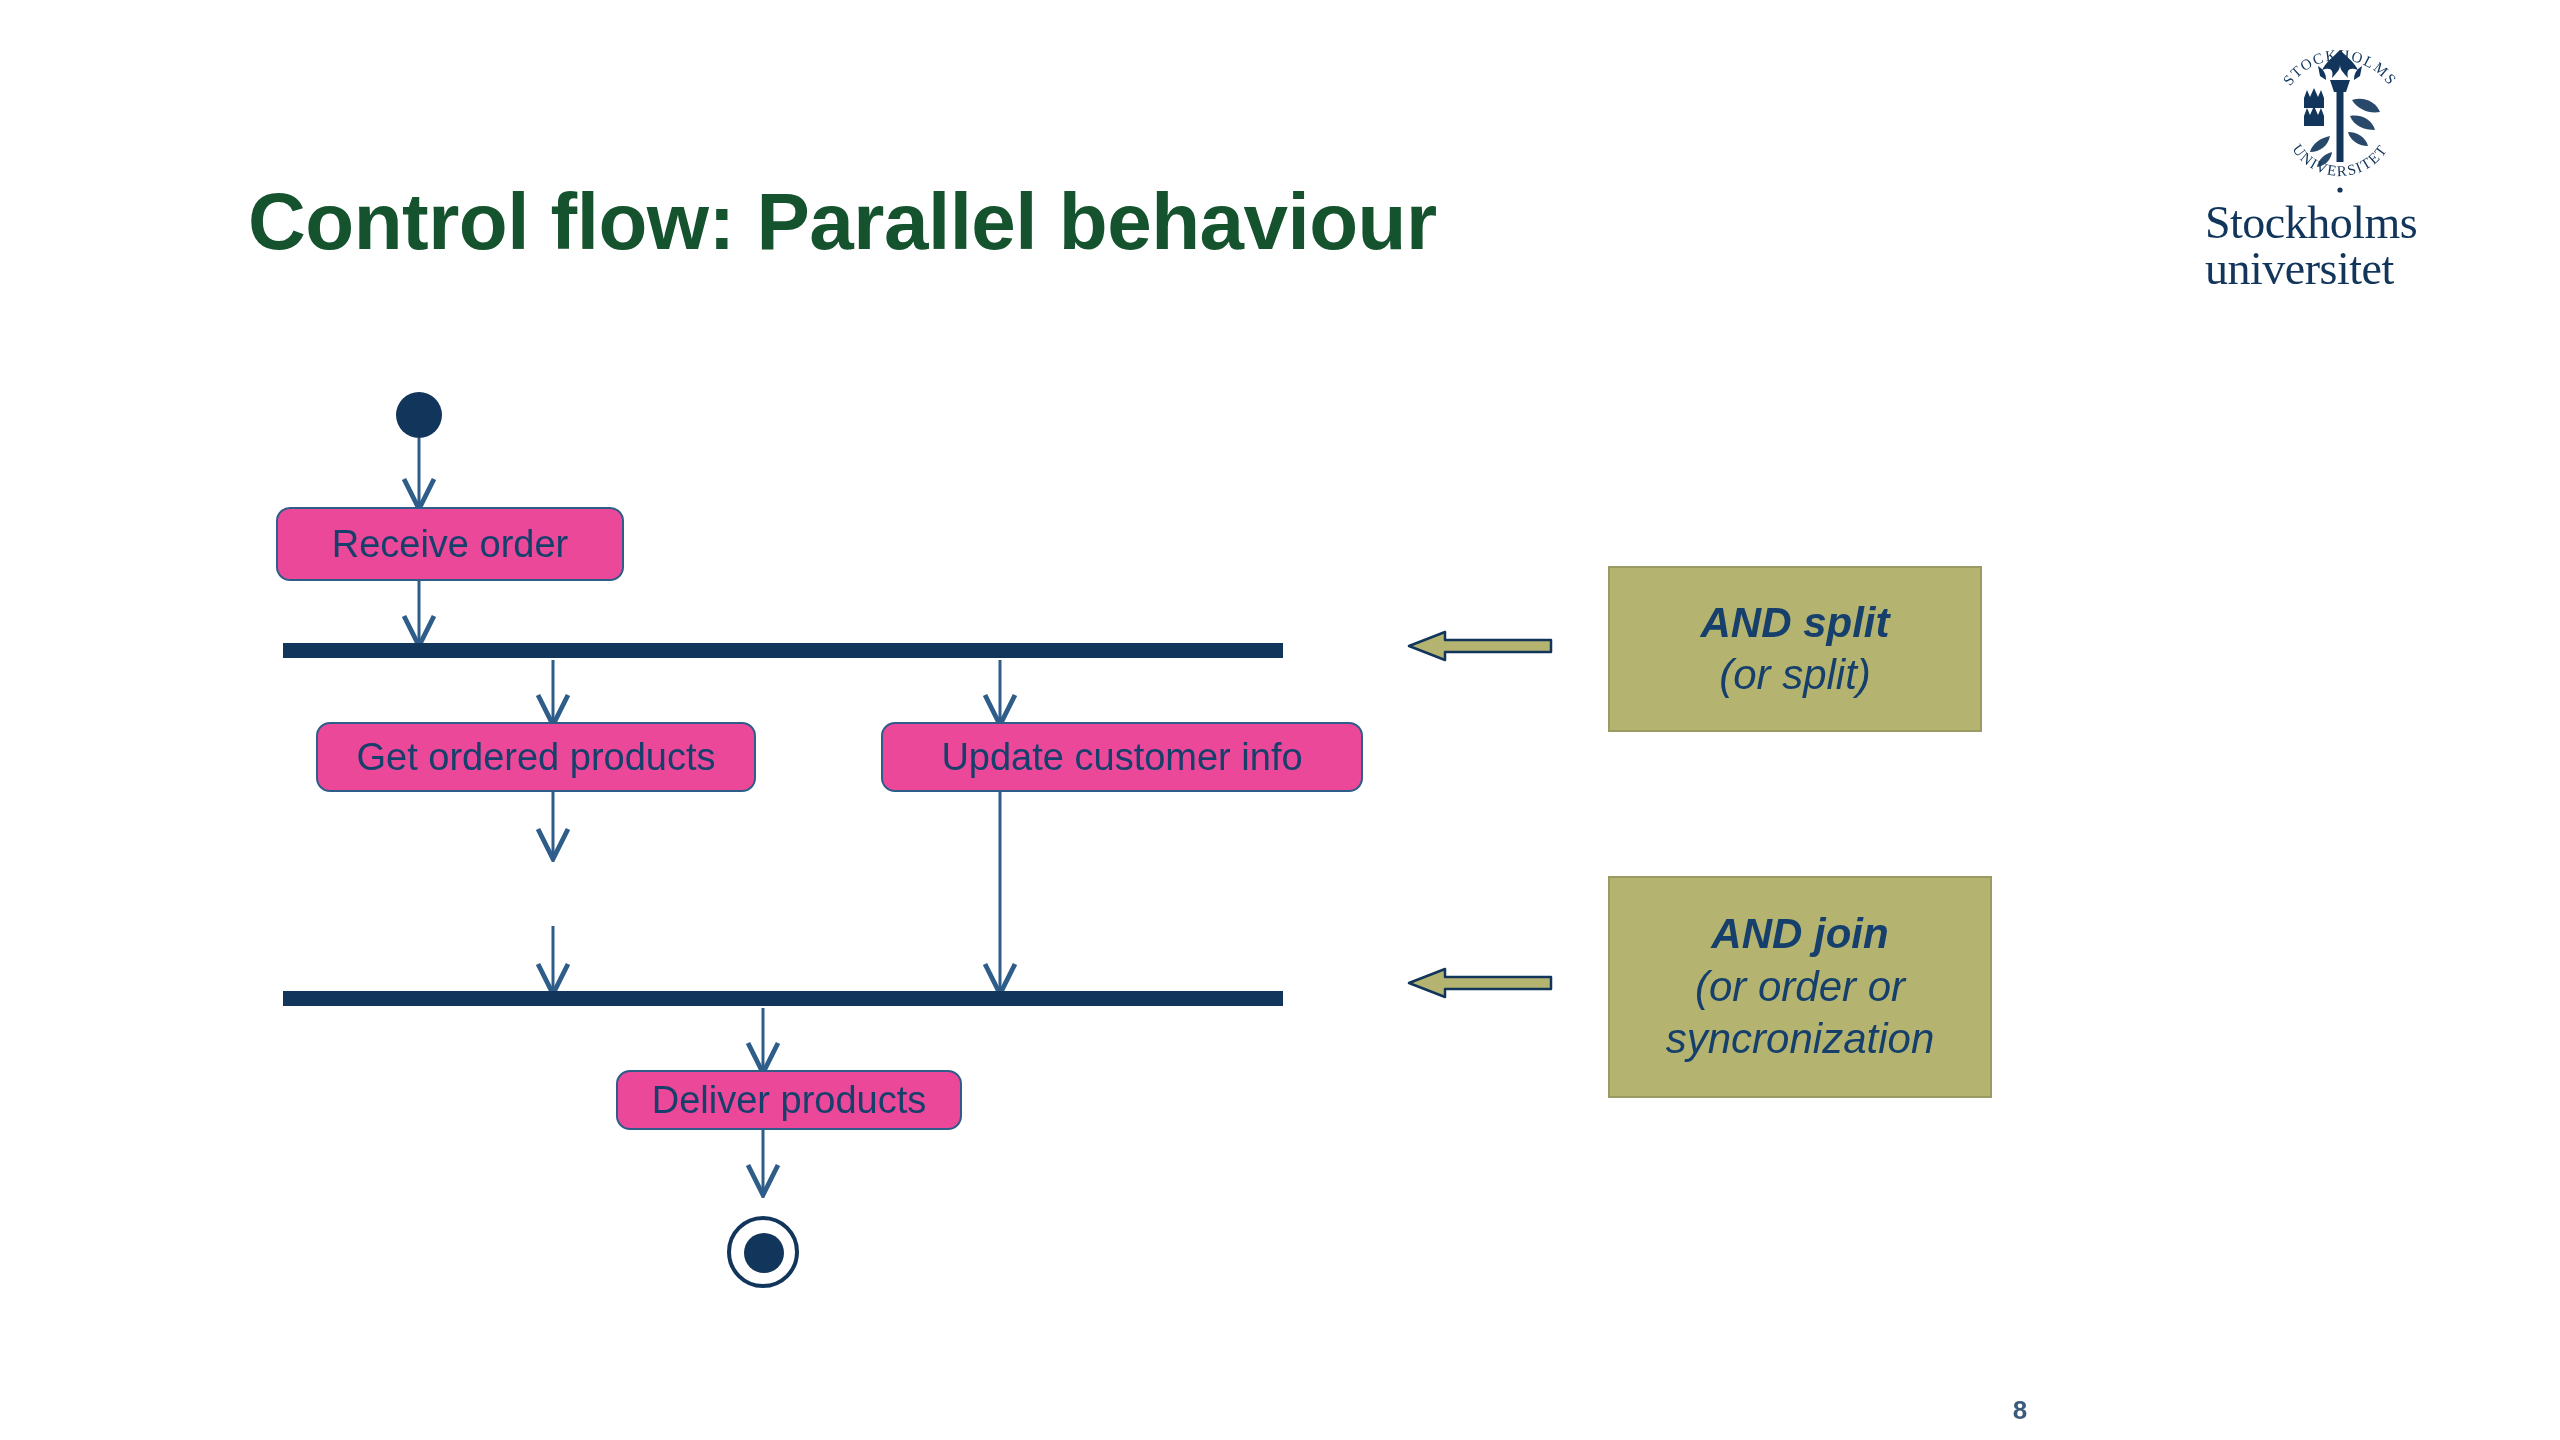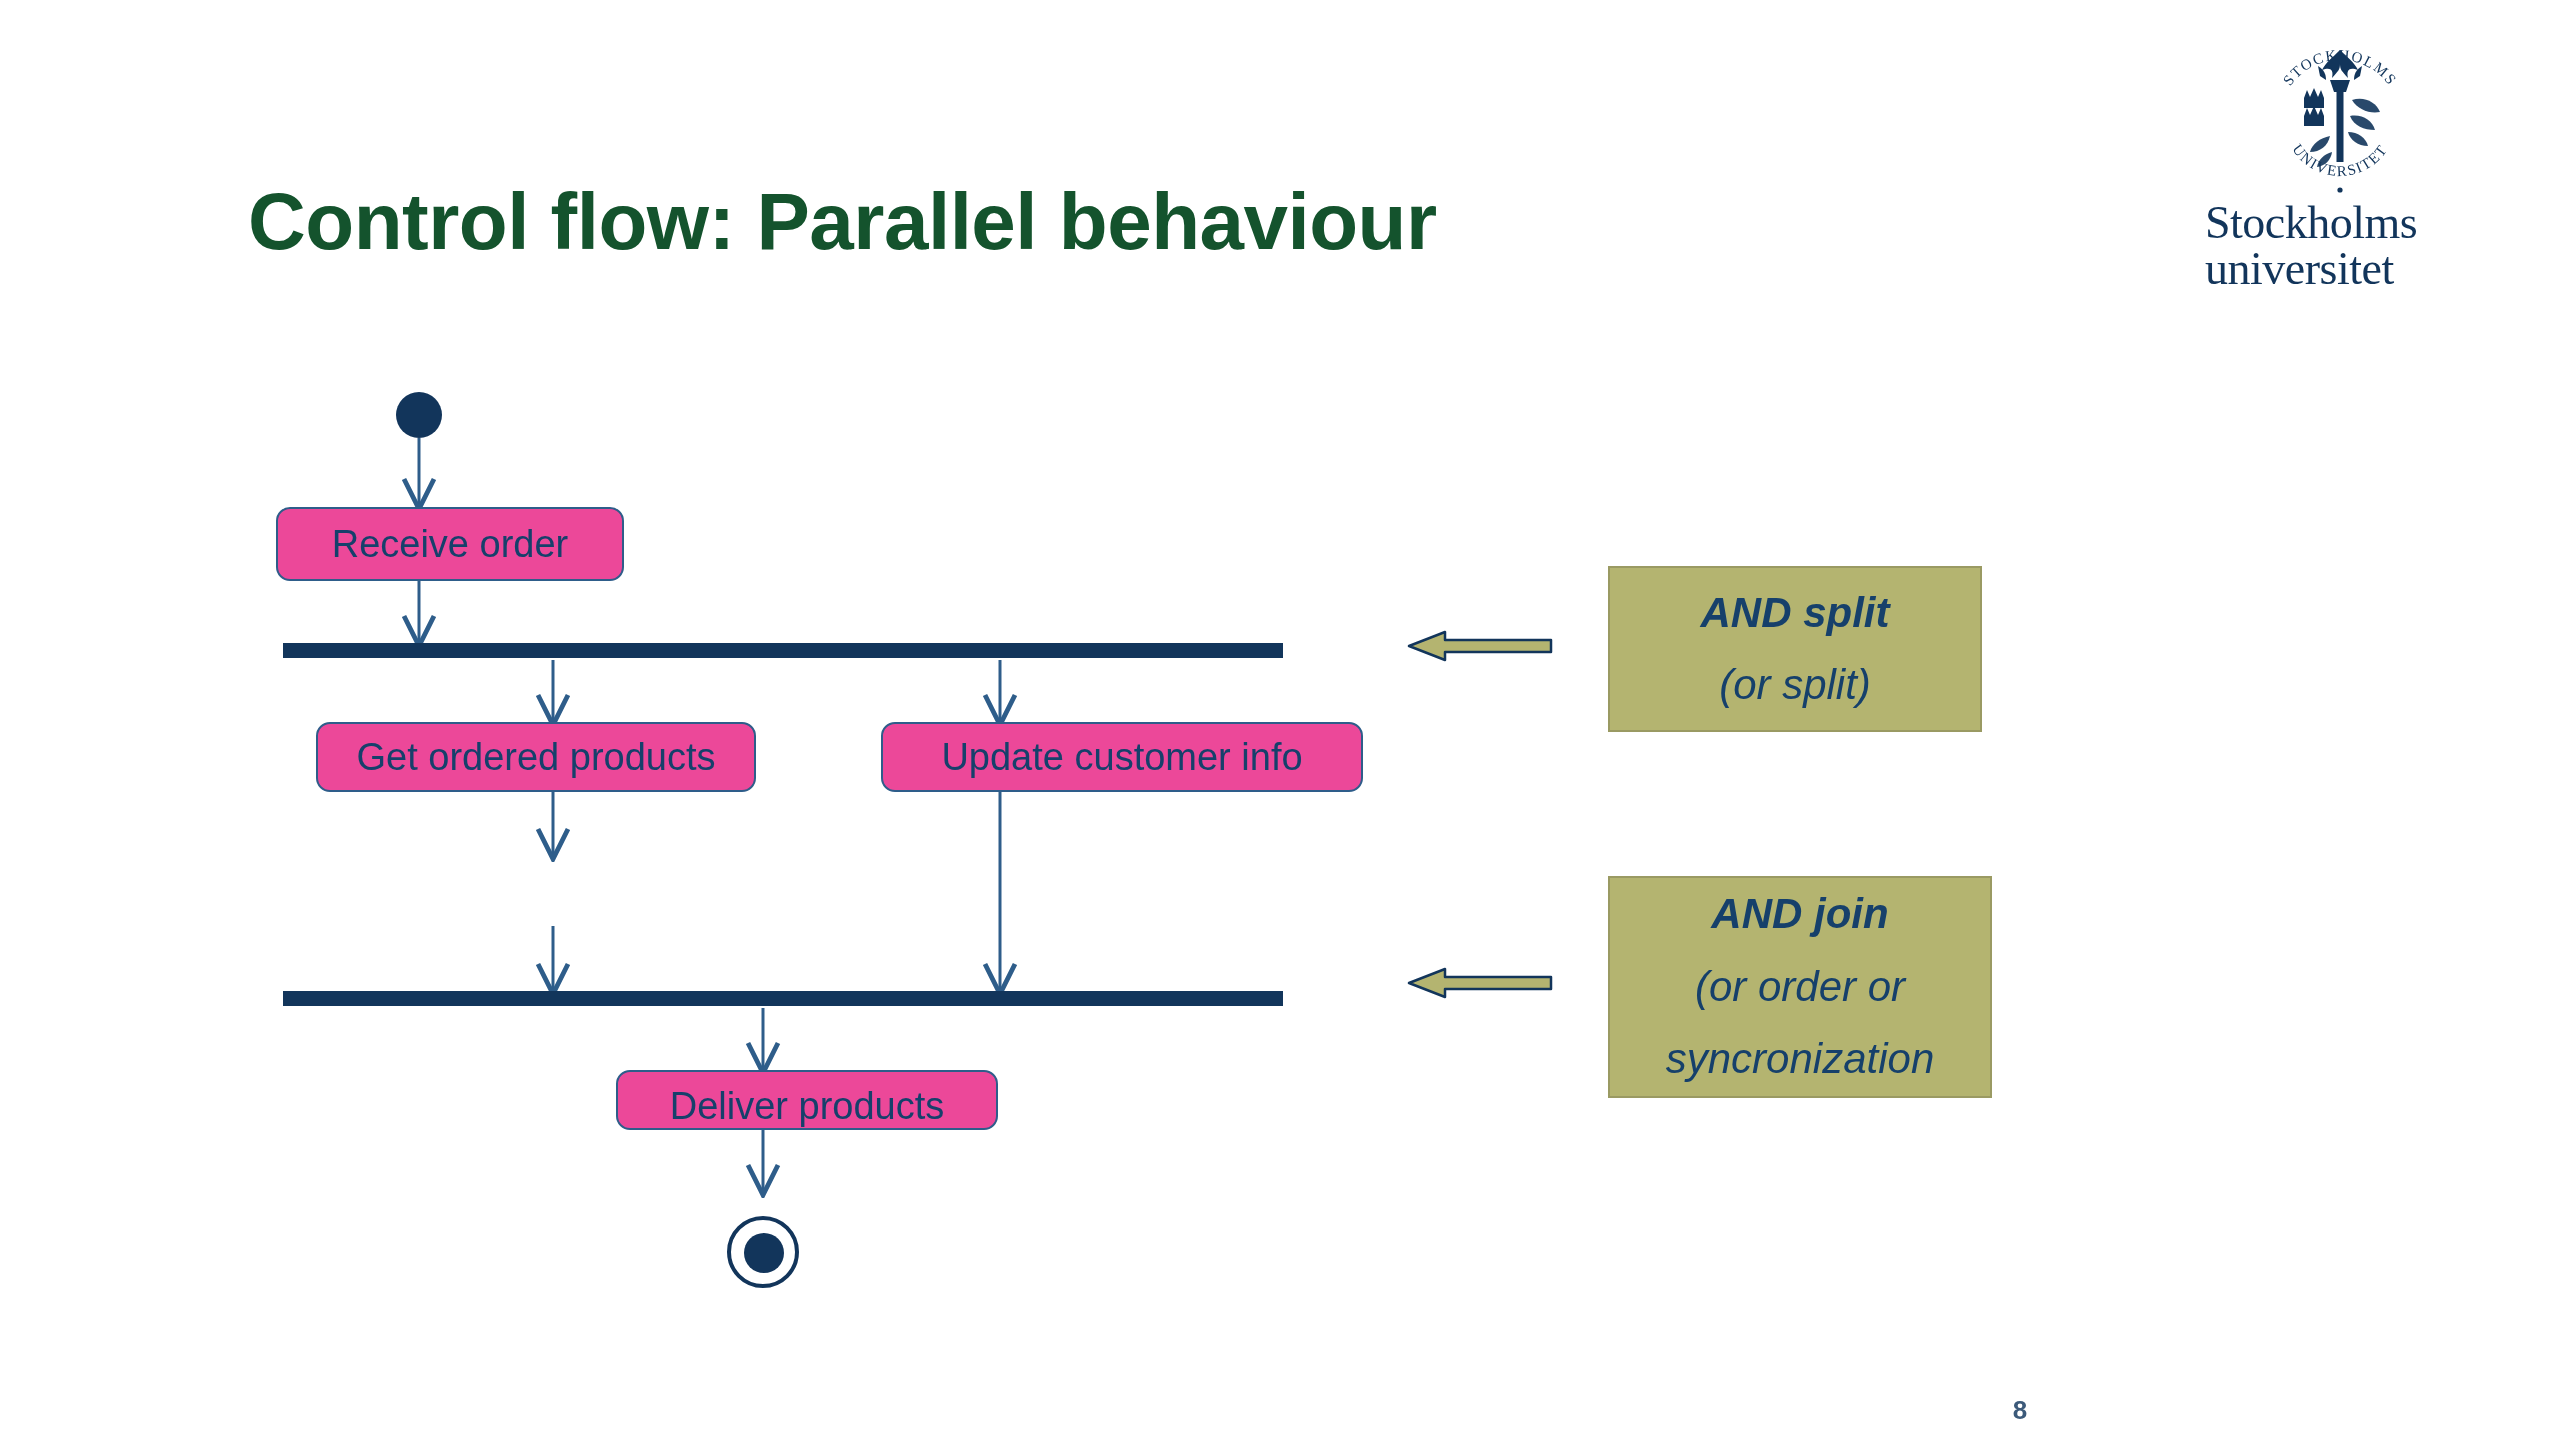--- a/index.html
+++ b/index.html
@@ -127,21 +127,20 @@
     color: #16406b;
     display: flex;
     flex-direction: column;
     align-items: center;
     justify-content: center;
     text-align: center;
     font-style: italic;
     font-size: 42px;
     line-height: 1.25;
     font-family: "Liberation Sans", sans-serif;
-    gap: 20px;
   }
   .callout .hd {
     font-weight: bold;
     font-style: italic;
     display: block;
   }
   .callout .sub {
     font-style: italic;
     font-weight: normal;
     display: block;
@@ -252,21 +251,21 @@
     <span>Get ordered products</span>
   </div>
 
   <div class="node" style="left:881px; top:722px; width:482px; height:70px;">
     <span>Update customer info</span>
   </div>
 
 
   <div class="bar" style="left:283px; top:991px; width:1000px;"></div>
 
-  <div class="node" style="left:616px; top:1070px; width:382px; height:60px;align-items:flex-end;">
+  <div class="node" style="left:616px; top:1070px; width:346px; height:60px;">
     <span>Deliver products</span>
   </div>
 
   <div class="final-outer" style="left:727px; top:1216px; width:72px; height:72px;">
     <div class="final-inner" style="left:13px; top:13px; width:40px; height:40px;"></div>
   </div>
 
   <svg class="callout-arrow" style="left:1405px; top:625px; width:150px; height:42px;" viewBox="0 0 150 42">
     <path d="M 4,21 L 40,7 L 40,15 L 146,15 L 146,27 L 40,27 L 40,35 Z" fill="#b4b470" stroke="#12355b" stroke-width="2.5" stroke-linejoin="round"></path>
   </svg>

